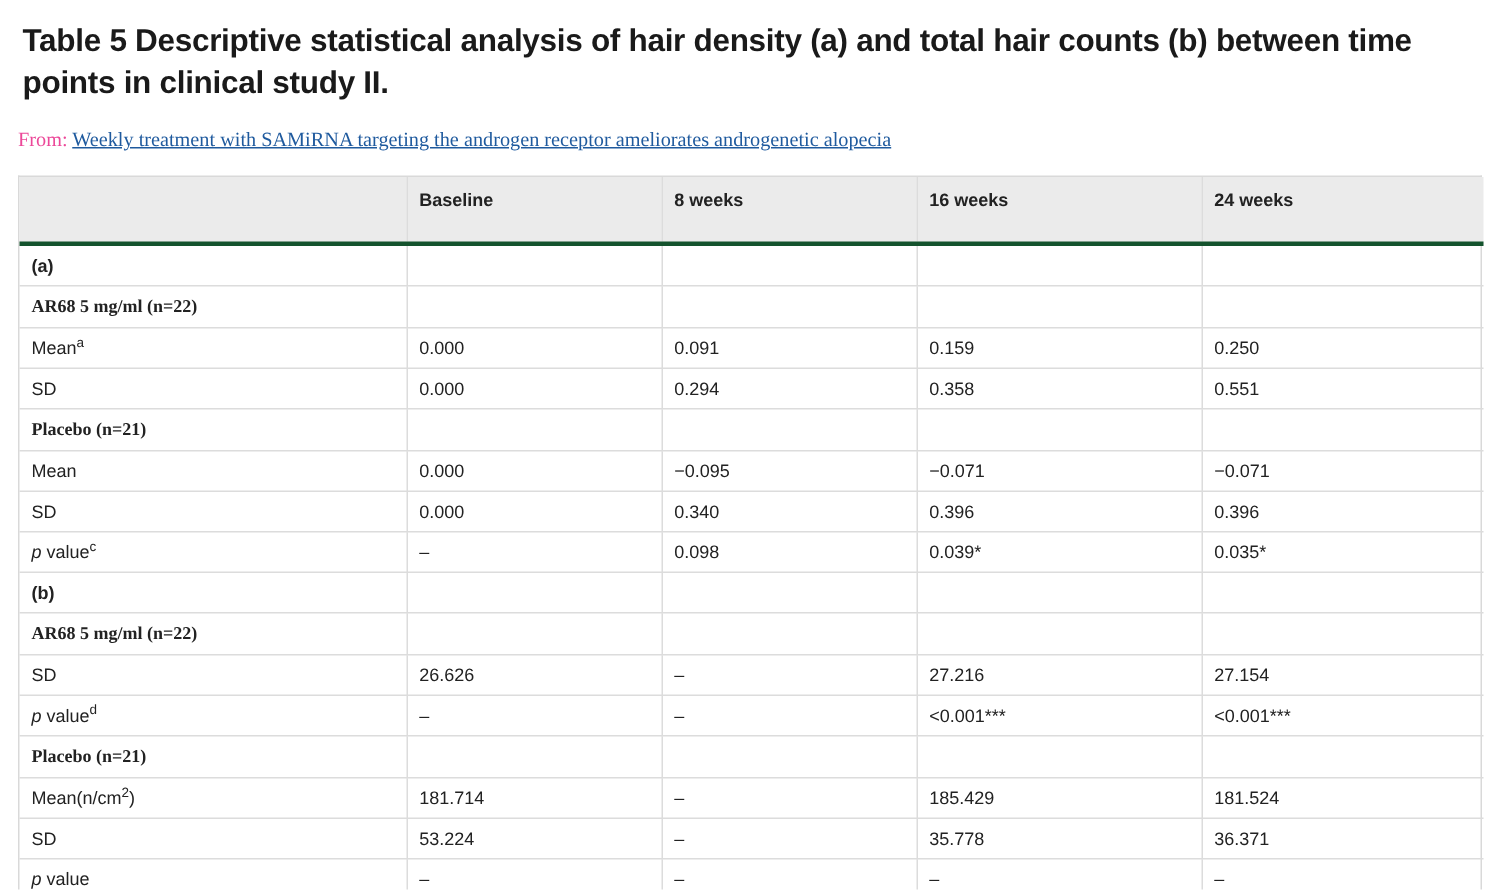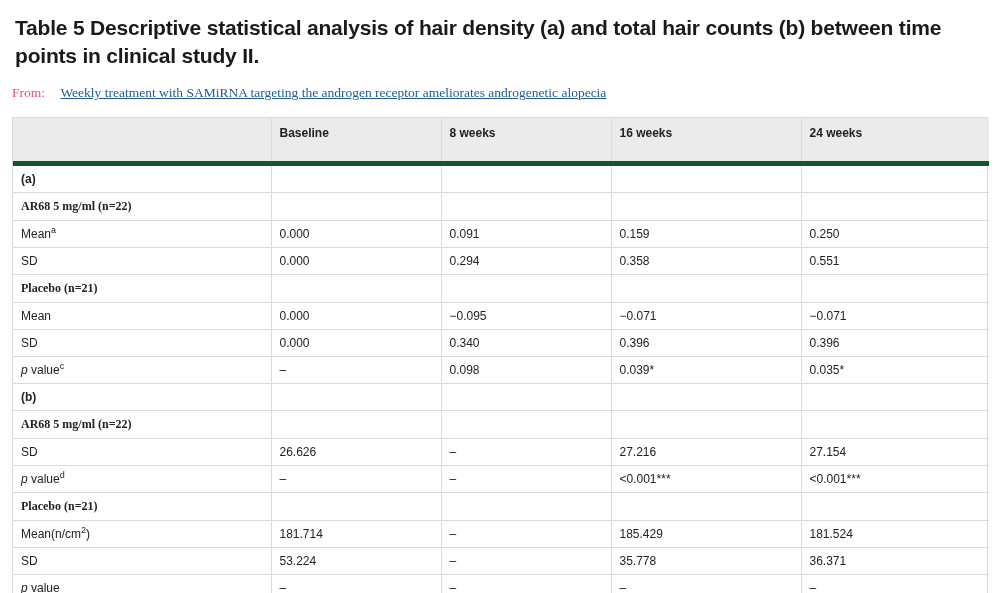--- a/index.html
+++ b/index.html
@@ -34,21 +34,20 @@
     font-size: 13.5px;
     color: #222222;
   }
   .from-label {
     color: #ec4899;
   }
   .from-link {
     color: #1f5a9e;
     text-decoration: underline;
     cursor: pointer;
-    margin-left: 12px;
   }
   .table-wrap {
     margin-top: 16px;
     border: 1px solid #d9d9d9;
     border-bottom: none;
     width: 976px;
     box-sizing: border-box;
   }
   table.stat {
     border-collapse: collapse;
@@ -64,21 +63,21 @@
     border-right: 1px solid #dcdcdc;
     height: 13px;
     color: #222222;
   }
   table.stat th:last-child, table.stat td:last-child {
     border-right: none;
   }
   table.stat thead th {
     background: #ebebeb;
     font-weight: bold;
-    border-bottom: 5px solid #14532d;
+    border-bottom: 3px solid #14532d;
     font-size: 12px;
     padding-top: 8px;
     padding-bottom: 21px;
   }
   col.c0 { width: 258px; }
   col.c1 { width: 170px; }
   col.c2 { width: 170px; }
   col.c3 { width: 190px; }
   col.c4 { width: 188px; }
   tr.section td {

